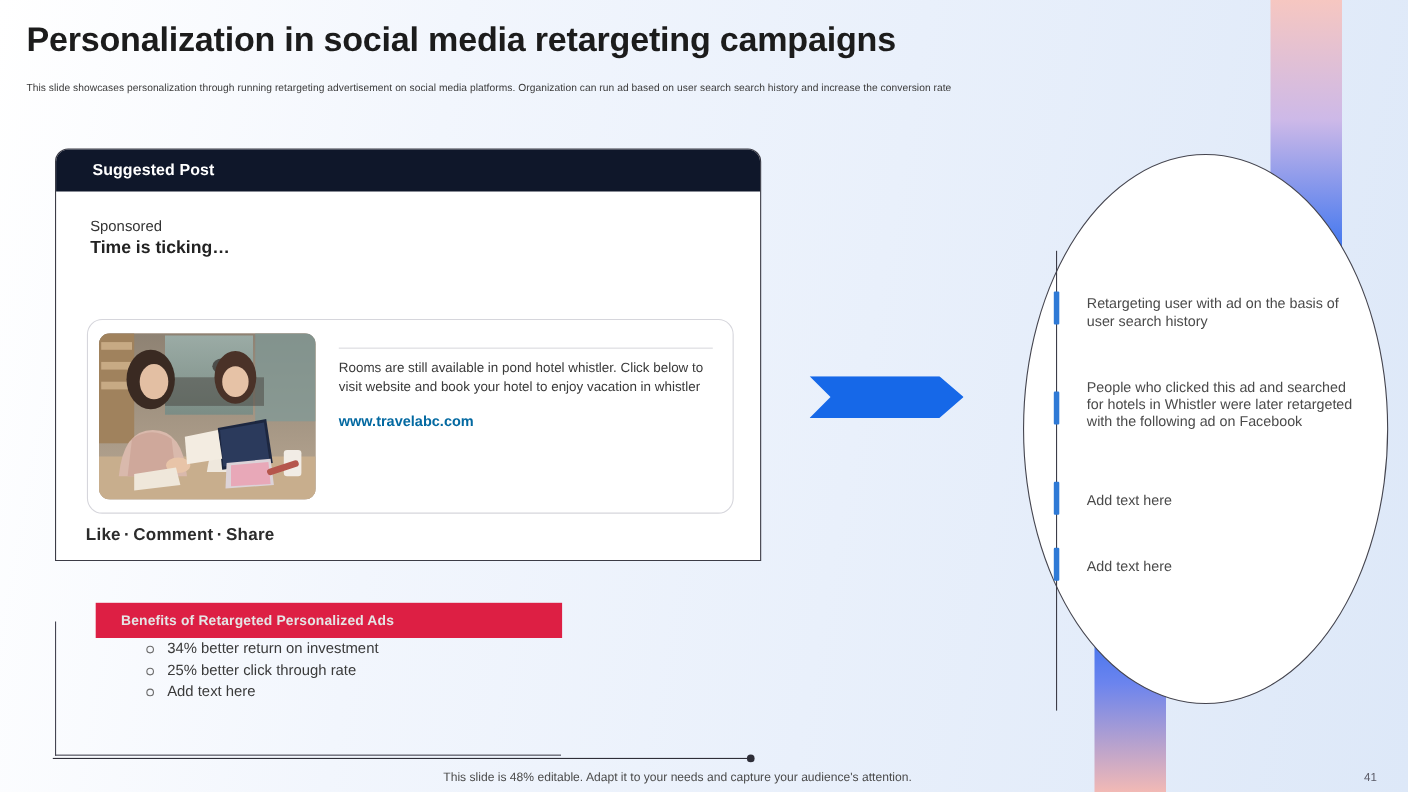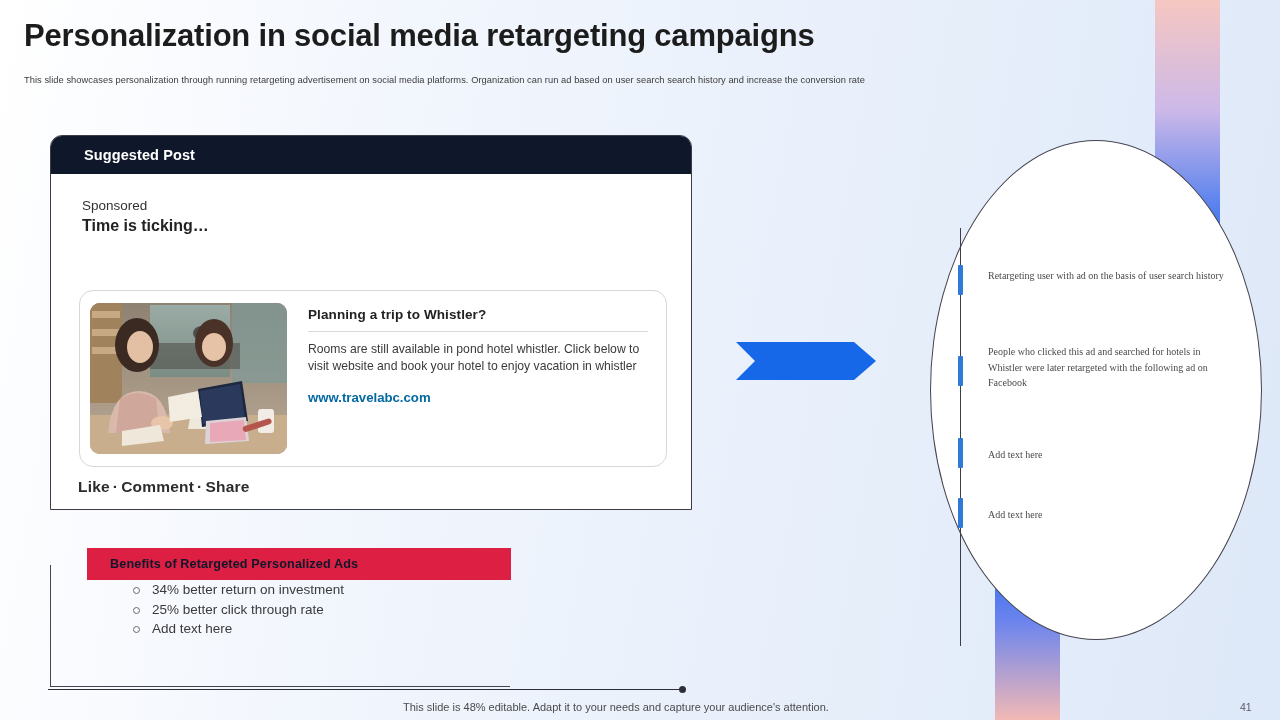--- a/index.html
+++ b/index.html
@@ -78,21 +78,21 @@
   .benefits-frame{
     position:absolute;left:50px;top:565px;width:460px;height:122px;
     border-left:1px solid #454552;border-bottom:1px solid #454552;
     box-sizing:border-box;z-index:2;
   }
   .benefits-head{
     position:absolute;left:87px;top:548px;width:424px;height:32px;
     background:#dd1f44;display:flex;align-items:center;padding-left:23px;
     box-sizing:border-box;z-index:3;
   }
-  .benefits-head-label{color:#0f172a;font-size:12.6px;font-weight:bold;letter-spacing:.15px;text-align:right;}
+  .benefits-head-label{color:#e5e5e5;font-size:12.6px;font-weight:bold;letter-spacing:.15px;text-align:right;}
   .benefits-list{
     position:absolute;left:130px;top:580px;margin:0;padding:0;list-style:none;z-index:3;
   }
   .benefits-list li{
     font-size:13.5px;color:#3a3a3a;line-height:19.5px;
     padding-left:22px;position:relative;
   }
   .benefits-list li::before{
     content:"";position:absolute;left:3px;top:7px;
     width:5px;height:5px;border:1px solid #6b6b6b;border-radius:50%;
@@ -111,21 +111,21 @@
     position:absolute;left:960px;top:228px;width:1px;height:418px;
     background:#3d3d48;z-index:3;
   }
   .oval-items{position:absolute;left:930px;top:140px;width:332px;height:500px;z-index:4;}
   .oval-item{position:absolute;left:0;width:300px;}
   .oval-tick{
     position:absolute;left:28px;width:5px;height:30px;background:#2f7ad6;border-radius:1px;
   }
   .oval-text{
     position:absolute;left:58px;width:245px;
-    font-size:10px;color:#4a4a4a;line-height:15.5px;font-family:Liberation Serif, serif;
+    font-size:13px;color:#4a4a4a;line-height:15.5px;
   }
 
   
   .footer-line{
     position:absolute;left:48px;top:689px;width:635px;height:1px;background:#2e2e38;z-index:2;
   }
   .footer-dot{
     position:absolute;left:679px;top:686px;width:7px;height:7px;border-radius:50%;
     background:#2e2e38;z-index:3;
   }
@@ -194,21 +194,20 @@
       <path d="M110 88 l40 -7 l5 35 l-42 5 z" fill="#2b3a5c"></path>
       <path d="M78 94 l30 -6 l4 26 l-32 5 z" fill="#f3ece1"></path>
       <path d="M116 118 l40 -4 l3 24 l-44 3 z" fill="#dcd3d8"></path>
       <path d="M120 120 l34 -3 l2 20 l-36 2 z" fill="#e8a8b8"></path>
       <rect x="168" y="106" width="16" height="24" rx="3" fill="#f1ece5"></rect>
       <path d="M32 128 l38 -6 l4 16 l-42 5 z" fill="#efe7da"></path>
       <rect x="152" y="124" width="30" height="6" rx="3" fill="#b5564c" transform="rotate(-18 152 124)"></rect>
     </svg>
   </div>
   <div class="ad-text">
-    <div class="ad-title">Planning a trip to Whistler?</div>
     <div class="ad-rule"></div>
     <div class="ad-desc">Rooms are still available in pond hotel whistler. Click below to visit website and book your hotel to enjoy vacation in whistler</div>
     <div class="ad-url">www.travelabc.com</div>
   </div>
 </div>
 
 <div class="post-actions">
   <span>Like</span><span class="dot">·</span><span>Comment</span><span class="dot">·</span><span>Share</span>
 </div>
 

